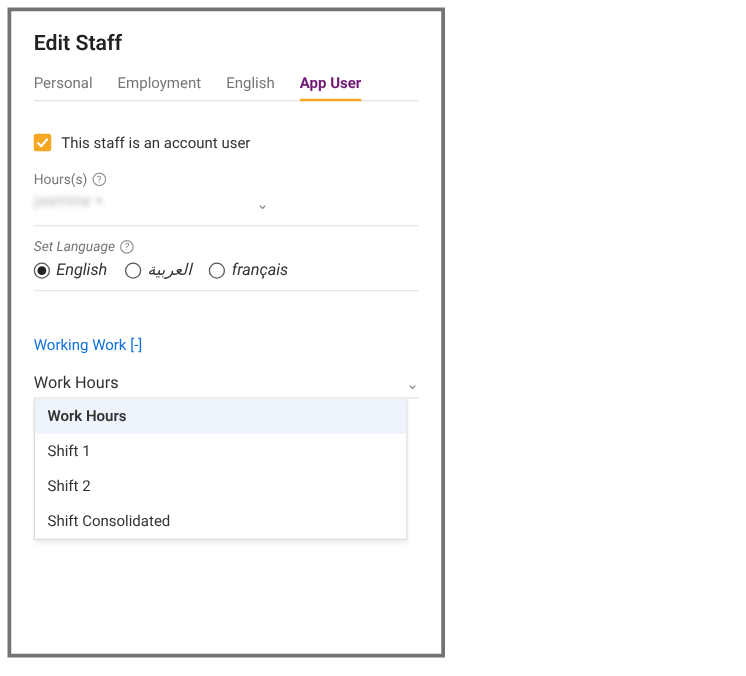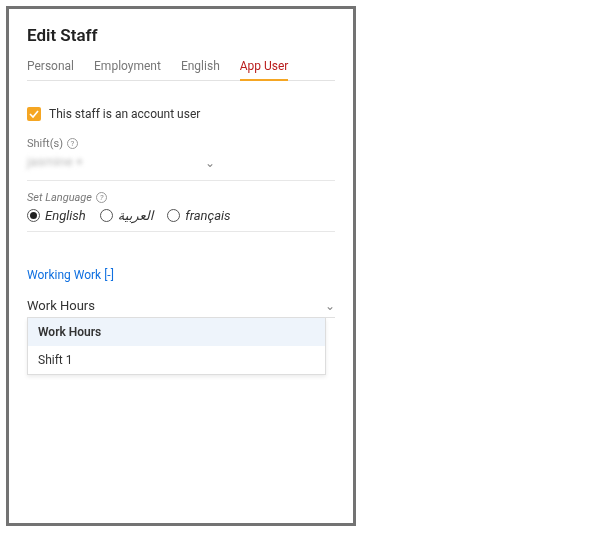--- a/index.html
+++ b/index.html
@@ -29,22 +29,22 @@
     border-bottom: 1px solid #e2e2e2;
     font-size: 12px;
     color: #777;
     margin-bottom: 26px;
   }
   .tab {
     padding-bottom: 6px;
     cursor: pointer;
   }
   .tab.active {
-    color: #b91c1c;
-    font-weight: 400;
+    color: #701a75;
+    font-weight: 700;
     border-bottom: 2px solid #f5a623;
     margin-bottom: -1px;
   }
   .checkbox-row {
     display: flex;
     align-items: flex-end;
     gap: 8px;
     font-size: 12px;
     color: #333;
     margin-bottom: 16px;
@@ -188,21 +188,21 @@
       <svg viewBox="0 0 10 10">
           <path d="M1 5 L4 8 L9 2" stroke="#fff" stroke-width="1.6" fill="none"></path>
         </svg>
     </span>
     <span>This staff is an account user</span>
   </div>
 
 
   <div class="field-block">
     <div class="field-label">
-      <span>Shift(s)</span>
+      <span>Hours(s)</span>
       <span class="help-icon">?</span>
     </div>
     <div class="field-row-select">
       <div class="field-value">jasmine +</div>
       <span class="chev">⌄</span>
     </div>
   </div>
 
   <div class="field-block" style="border-bottom:1px solid #e7e7e7;font-style:italic;">
     <div class="field-label">
@@ -230,15 +230,17 @@
   <div class="section-link">Working Work [-]</div>
 
   <div class="work-hours-label">
     <span>Work Hours</span>
     <span style="color:#888;font-size:12px;">⌄</span>
   </div>
 
   <div class="dropdown">
     <div class="dropdown-item selected">Work Hours</div>
     <div class="dropdown-item">Shift 1</div>
+    <div class="dropdown-item">Shift 2</div>
+    <div class="dropdown-item">Shift Consolidated</div>
   </div>
 
 </div>
 
 </body></html>

